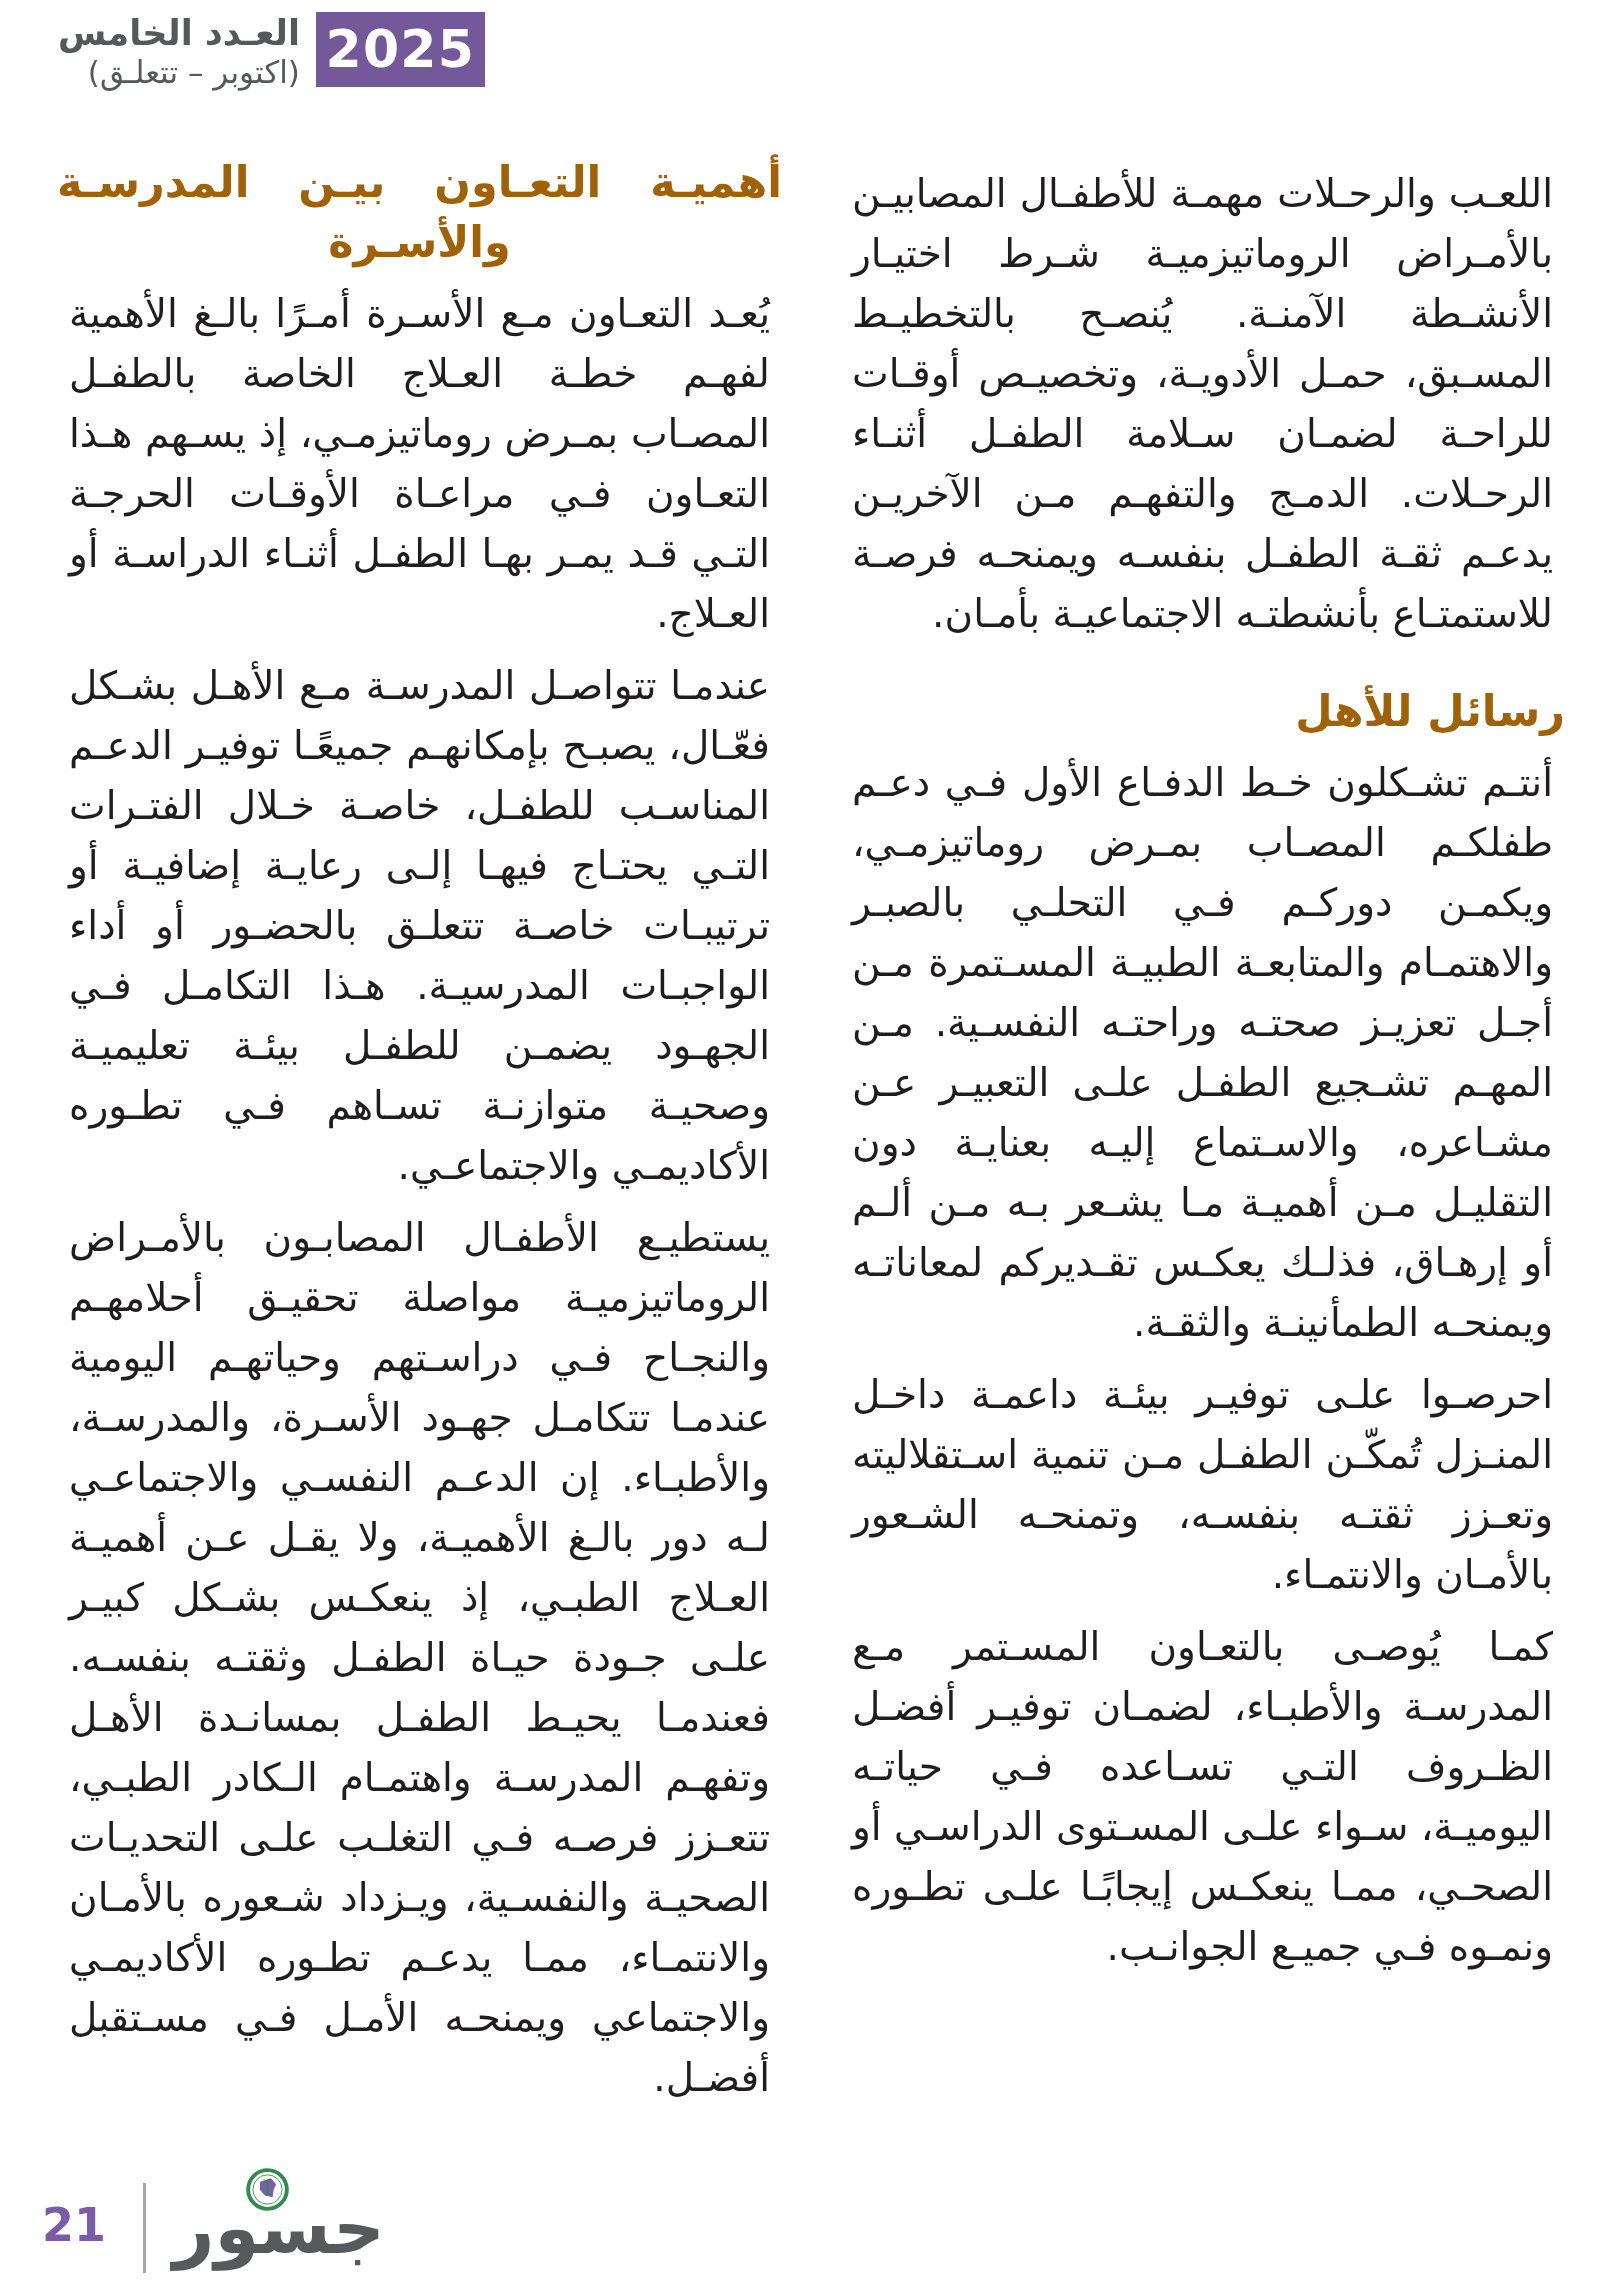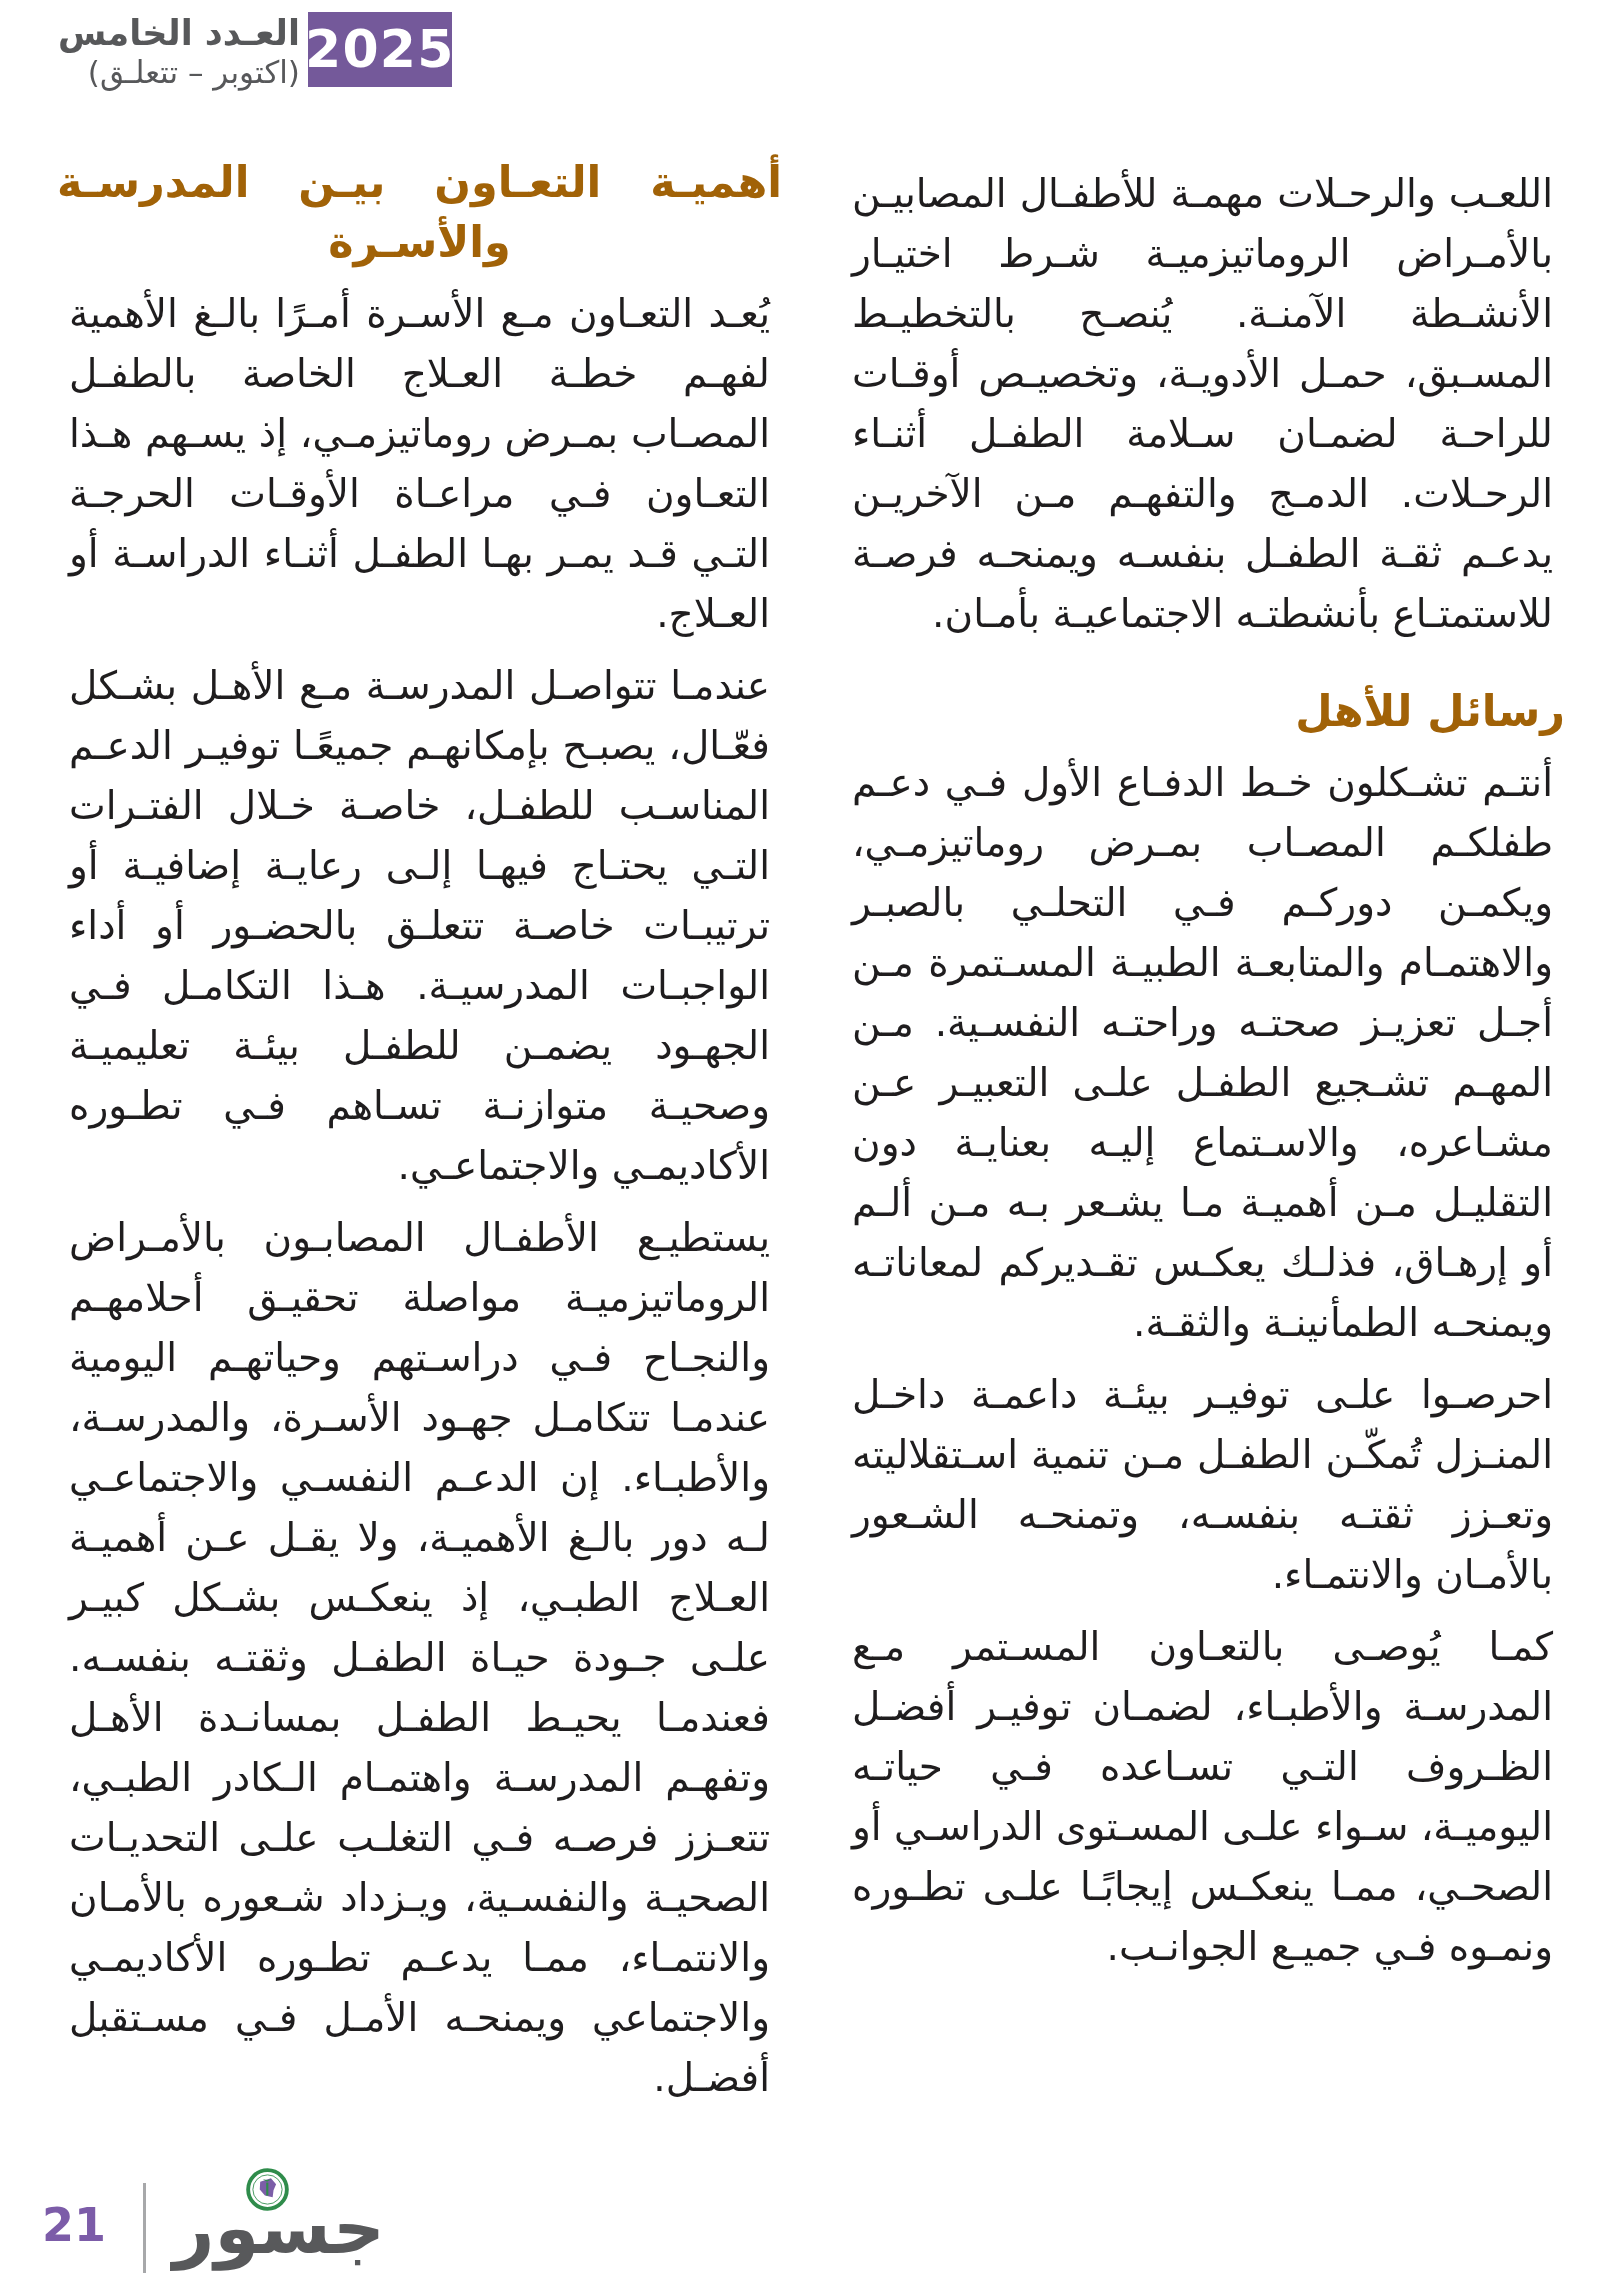--- a/index.html
+++ b/index.html
@@ -14,40 +14,40 @@
   }
   
   .header {
     position: absolute;
     top: 11.8px;
     left: 58px;
     display: flex;
     flex-direction: row;
     direction: ltr;
     align-items: flex-start;
-    gap: 8px;
+    gap: 16px;
   }
   .header-text {
     text-align: right;
     direction: rtl;
     padding-top: 2.6px;
   }
   .issue-label {
     font-size: 35px;
     font-weight: bold;
     color: #57585A;
     line-height: 39px;
   }
   .issue-months {
     font-size: 31px;
     color: #57585A;
     line-height: 38px;
   }
   .year-badge {
-    width: 144px;
+    width: 169px;
     height: 75px;
     background: #74599A;
     color: #ffffff;
     font-size: 52px;
     font-weight: bold;
     display: flex;
     align-items: center;
     justify-content: center;
     letter-spacing: 1.3px;
   }

